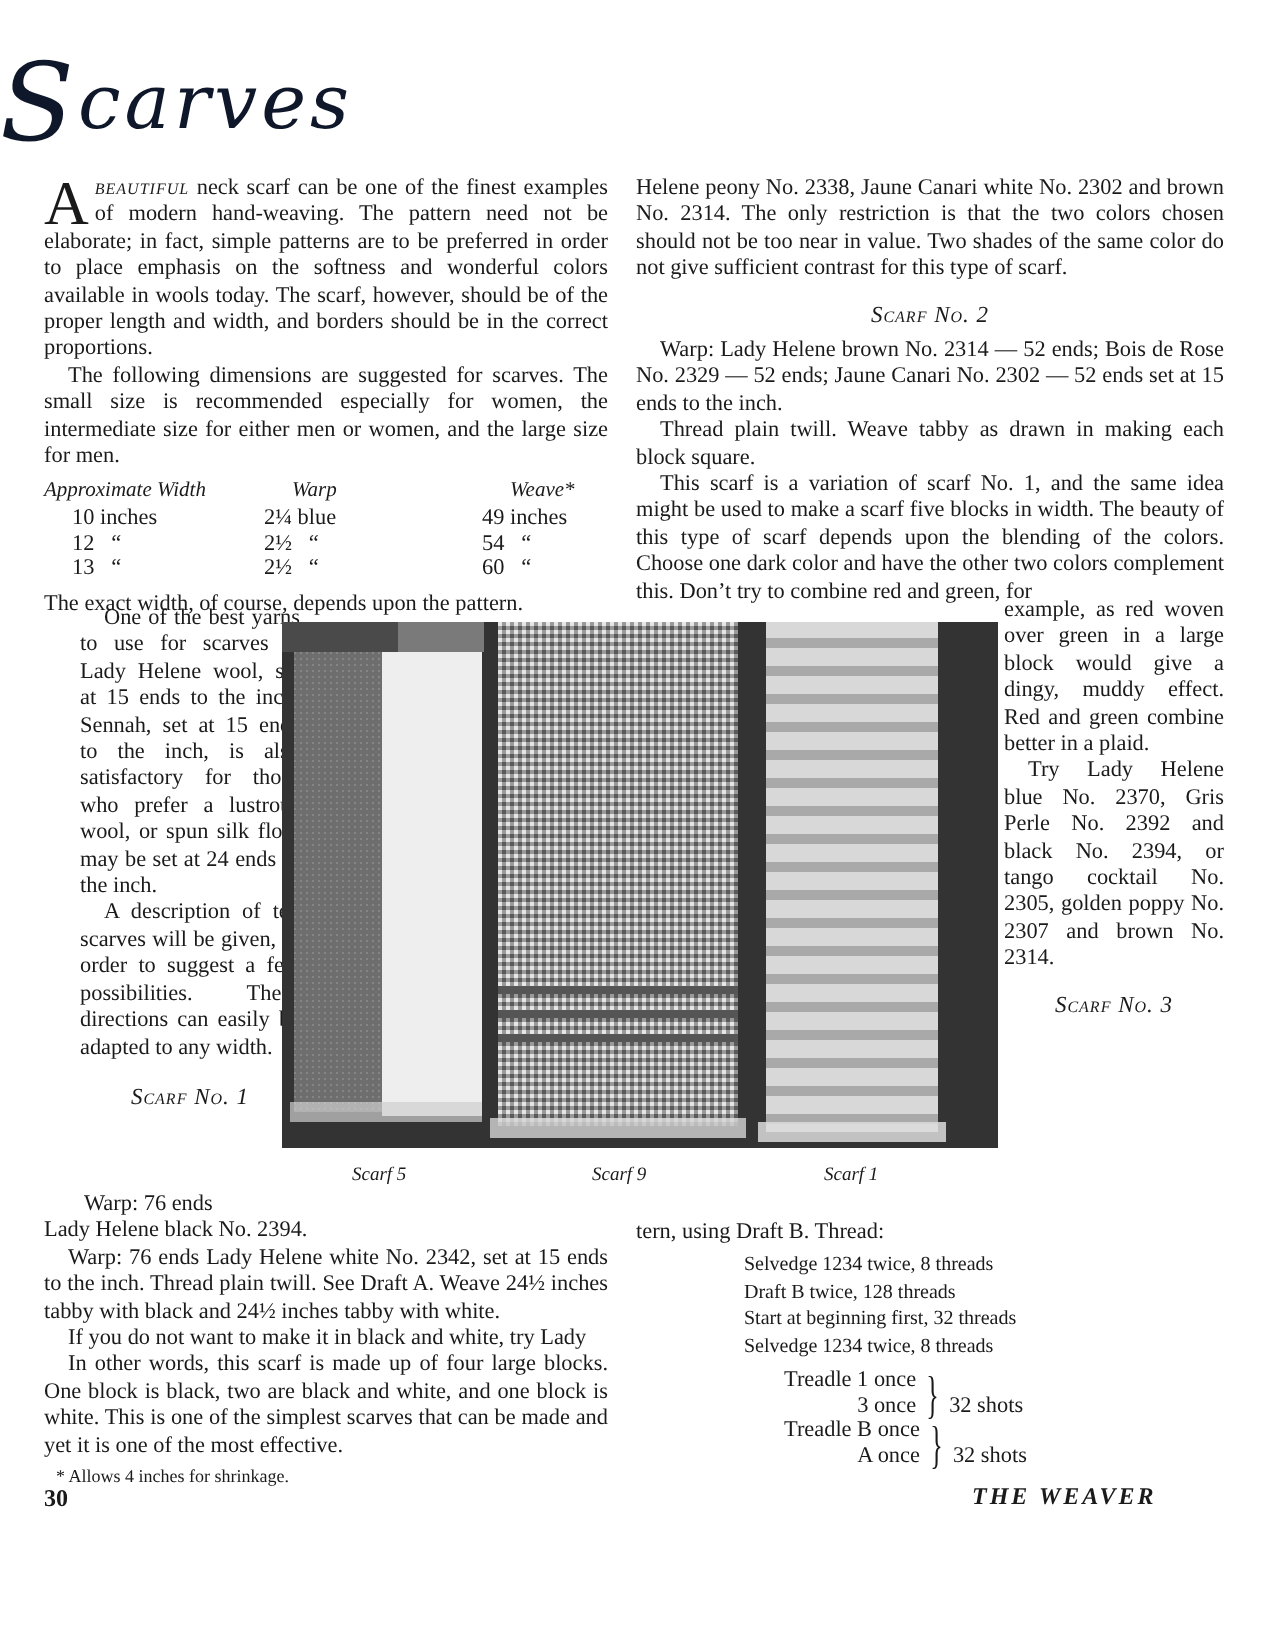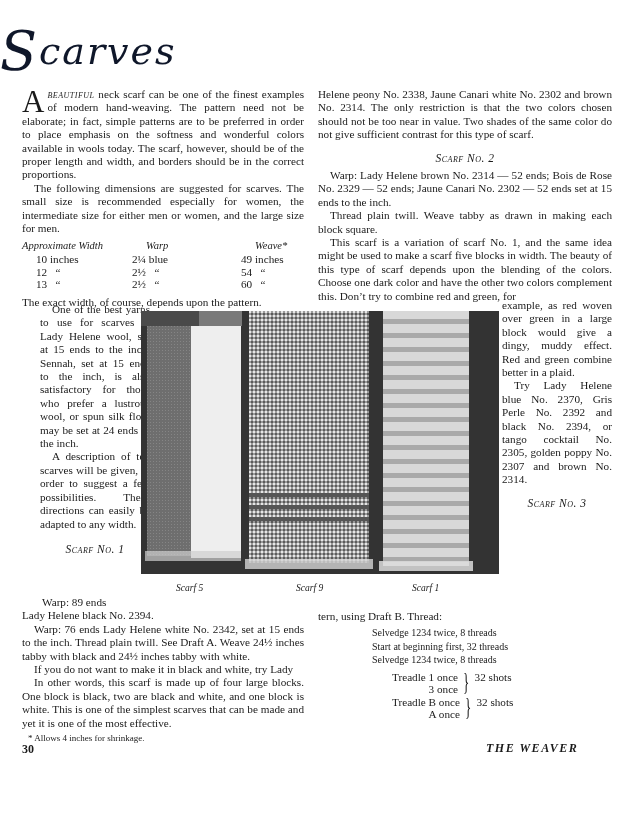--- a/index.html
+++ b/index.html
@@ -13,21 +13,21 @@
   .ind { text-indent: 12px; }
   .sc { font-variant: small-caps; letter-spacing: 0.5px; font-style: italic; }
   .heading { text-align: center; font-size: 11.5px; }
   .dropcap { float: left; font-size: 31px; line-height: 24px; margin: 2px 3px 0 0; }
   table.dims { border-collapse: collapse; font-size: 11.2px; }
   table.dims td, table.dims th { padding: 0; line-height: 12.6px; }
   table.dims th { font-weight: normal; font-style: italic; font-size: 10.5px; }
   .photo { left: 141px; top: 311px; width: 358px; height: 263px; background: #3a3a3a; overflow: hidden; }
   .caption { font-style: italic; font-size: 9.5px; top: 583px; }
   .list { font-size: 10px; line-height: 13.4px; }
-  .brace-row { display: flex; align-items: flex-start; font-size: 11.2px; line-height: 12.6px; }
+  .brace-row { display: flex; align-items: flex-end; font-size: 11.2px; line-height: 12.6px; }
   .brace-left { text-align: right; }
   .brace { font-size: 26px; line-height: 22px; margin: 0 2px; transform: scaleX(0.5); font-weight: 100; }
   .foot { font-size: 9px; }
   .pageno { font-size: 12px; font-weight: bold; }
   .mast { font-size: 12px; font-style: italic; font-weight: bold; letter-spacing: 1.5px; }
 </style>
 </head>
 <body>
 
 <div class="abs title"><span class="big">S</span><span>carves</span></div>
@@ -107,21 +107,21 @@
       <rect x="242" y="0" width="86" height="255" fill="url(#stripe)"></rect>
       <rect x="238" y="250" width="94" height="10" fill="#dcdcdc" opacity="0.85"></rect>
     </g>
   </svg>
 </div>
 <div class="abs caption" style="left:176px;">Scarf 5</div>
 <div class="abs caption" style="left:296px;">Scarf 9</div>
 <div class="abs caption" style="left:412px;">Scarf 1</div>
 
 <div class="abs" style="left:22px; top:596px; width:282px;">
-  <p class="p" style="padding-left:20px; text-align:left;">Warp: 89 ends</p>
+  <p class="p" style="padding-left:20px; text-align:left;">Warp: 76 ends</p>
   <p class="p" style="text-align:left;">Lady Helene black No. 2394.</p>
   <p class="p ind">Warp: 76 ends Lady Helene white No. 2342, set at 15 ends to the inch. Thread plain twill. See Draft A. Weave 24½ inches tabby with black and 24½ inches tabby with white.</p>
   <p class="p ind">If you do not want to make it in black and white, try Lady</p>
   <p class="p ind">In other words, this scarf is made up of four large blocks. One block is black, two are black and white, and one block is white. This is one of the simplest scarves that can be made and yet it is one of the most effective.</p>
   <p class="foot" style="margin:3px 0 0 6px;">* Allows 4 inches for shrinkage.</p>
 </div>
 <div class="abs pageno" style="left:22px; top:742px;">30</div>
 
 <div class="abs" style="left:318px; top:88px; width:294px;">
   <p class="p">Helene peony No. 2338, Jaune Canari white No. 2302 and brown No. 2314. The only restriction is that the two colors chosen should not be too near in value. Two shades of the same color do not give sufficient contrast for this type of scarf.</p>
@@ -134,20 +134,21 @@
 <div class="abs" style="left:502px; top:299px; width:110px;">
   <p class="p">example, as red woven over green in a large block would give a dingy, muddy effect. Red and green combine better in a plaid.</p>
   <p class="p ind">Try Lady Helene blue No. 2370, Gris Perle No. 2392 and black No. 2394, or tango cocktail No. 2305, golden poppy No. 2307 and brown No. 2314.</p>
   <p class="p heading sc" style="margin:10px 0 4px;">Scarf No. 3</p>
 </div>
 
 <div class="abs" style="left:318px; top:610px; width:294px;">
   <p class="p" style="text-align:left;">tern, using Draft B. Thread:</p>
   <div class="list" style="margin:3px 0 0 54px;">
     <div>Selvedge 1234 twice, 8 threads</div>
+    <div>Draft B twice, 128 threads</div>
     <div>Start at beginning first, 32 threads</div>
     <div>Selvedge 1234 twice, 8 threads</div>
   </div>
   <div style="margin:4px 0 0 74px;">
     <div class="brace-row">
       <div class="brace-left">
         <div>Treadle 1 once</div>
         <div>3 once</div>
       </div>
       <span class="brace">}</span>

